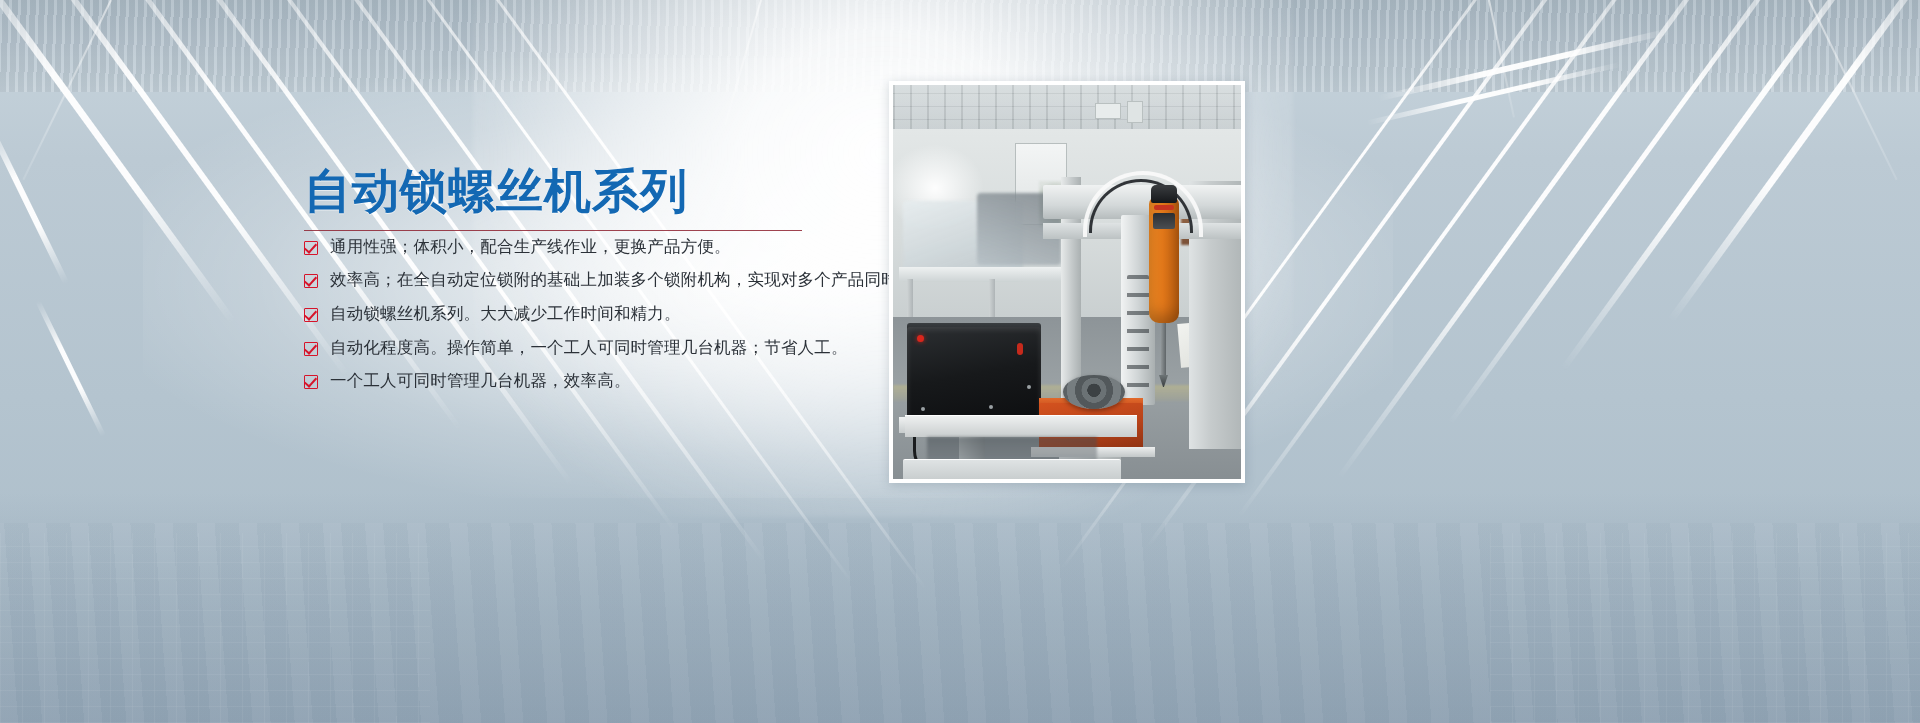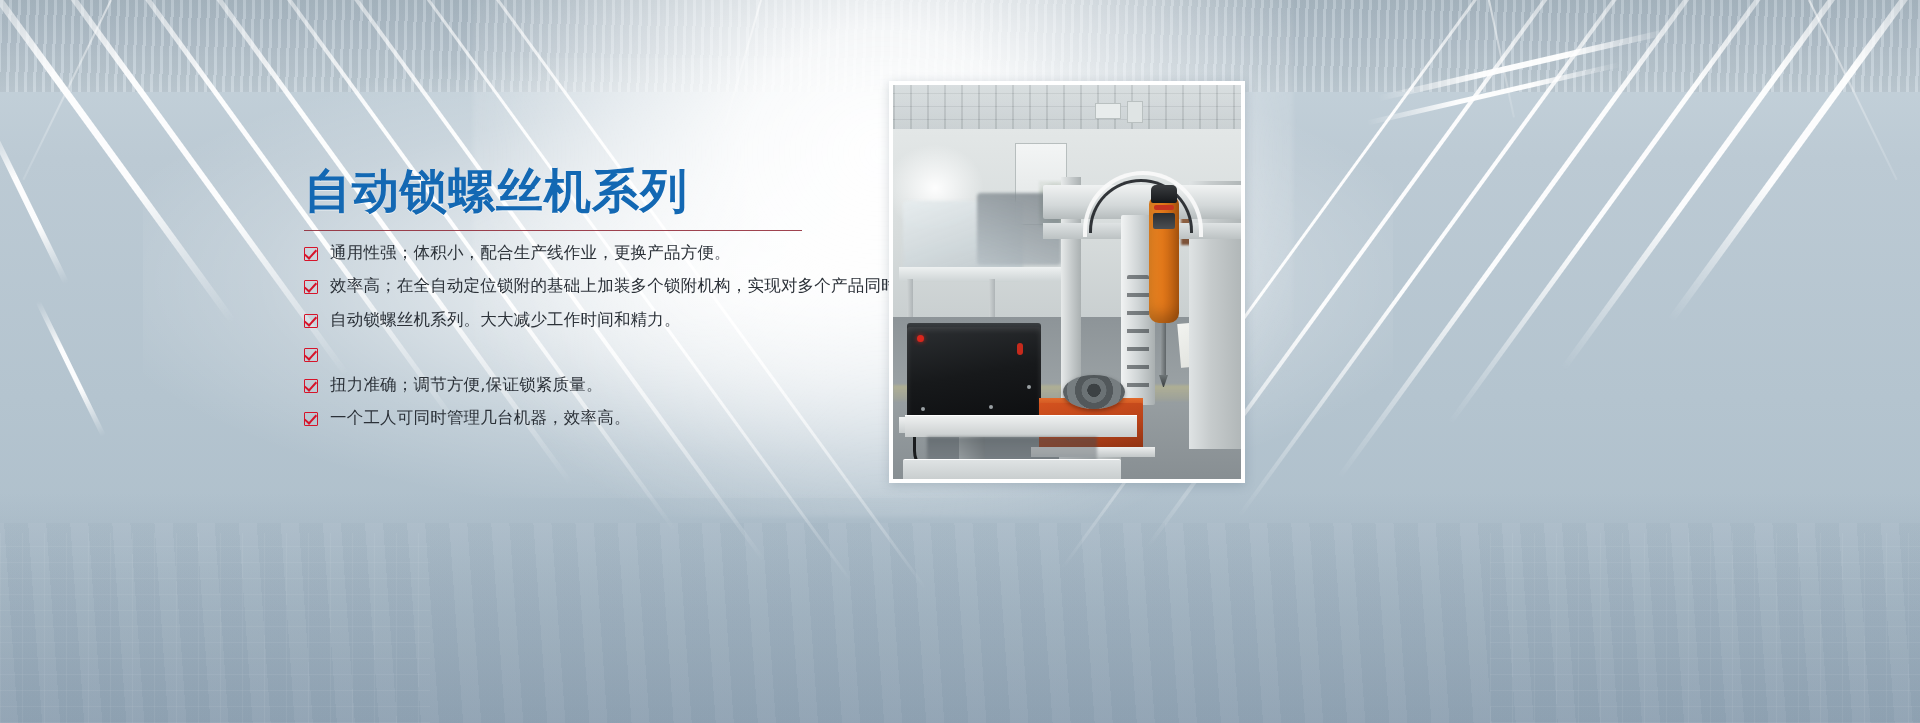--- a/index.html
+++ b/index.html
@@ -122,21 +122,21 @@
   }
 
   .divider{
     margin-top:13px;
     width:498px; height:1px;
     background:#8e2230;
     opacity:.85;
   }
 
   .bullets{
-    margin-top:12px;
+    margin-top:6px;
     list-style:none;
   }
   .bullet{
     display:flex;
     align-items:flex-start;
     margin-bottom:13px;
     white-space:nowrap;
   }
   .check-icon{
     flex:0 0 auto;
@@ -521,26 +521,23 @@
           <span class="bullet-text">效率高；在全自动定位锁附的基础上加装多个锁附机构，实现对多个产品同时锁附。</span>
         </li>
 
         <li class="bullet">
           <span class="check-icon"></span>
           <span class="bullet-text">自动锁螺丝机系列。大大减少工作时间和精力。</span>
         </li>
 
         <li class="bullet">
           <span class="check-icon"></span>
+          <span class="bullet-text">自动化程度高。操作简单，一个工人可同时管理几台机器；节省人工。</span>
         </li>
 
-        <li class="bullet">
-          <span class="check-icon"></span>
-          <span class="bullet-text">扭力准确；调节方便,保证锁紧质量。</span>
-        </li>
 
         <li class="bullet">
           <span class="check-icon"></span>
           <span class="bullet-text">一个工人可同时管理几台机器，效率高。</span>
         </li>
 
       </ul>
     </div>
 
     <div class="photo-frame">

